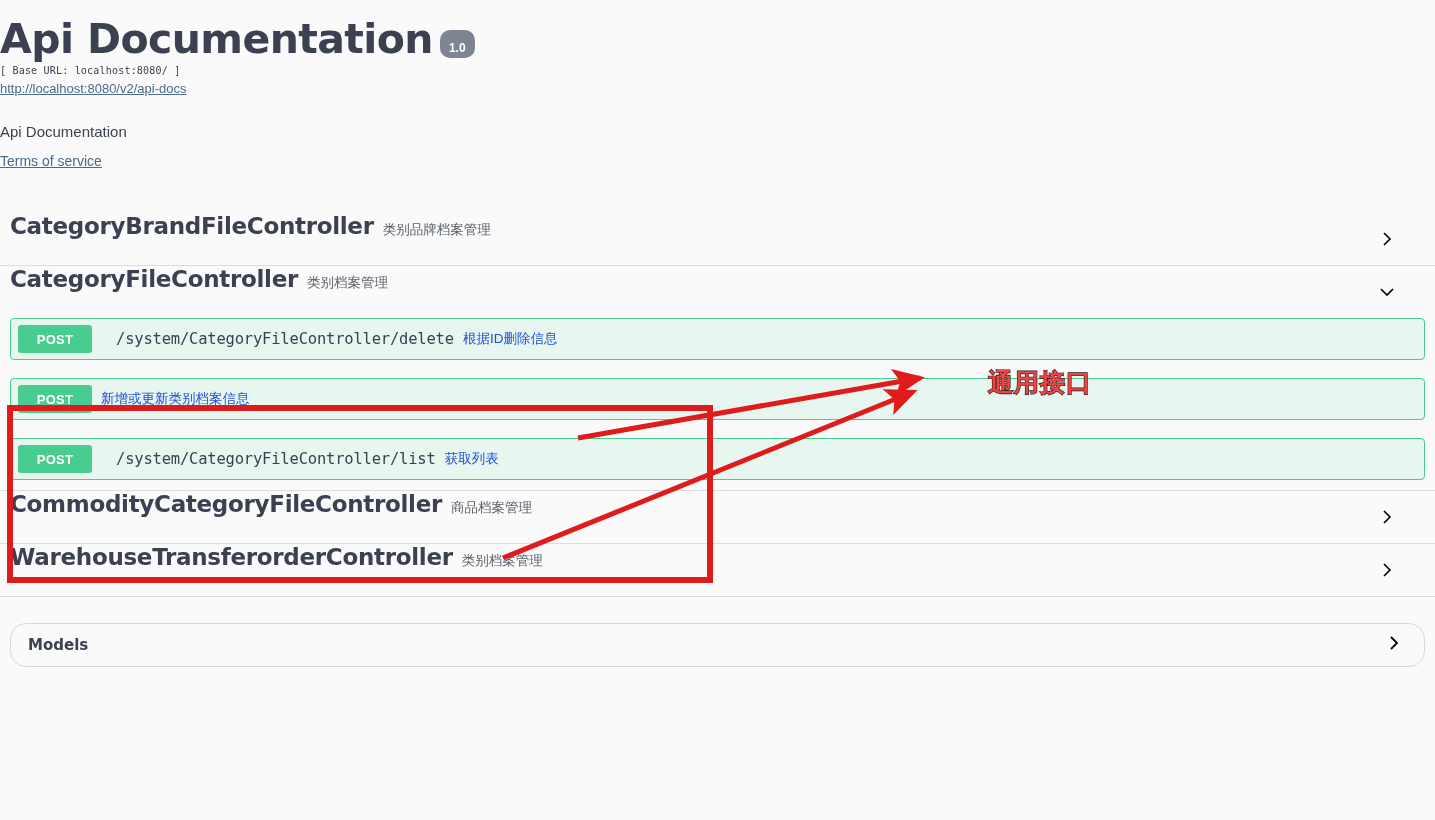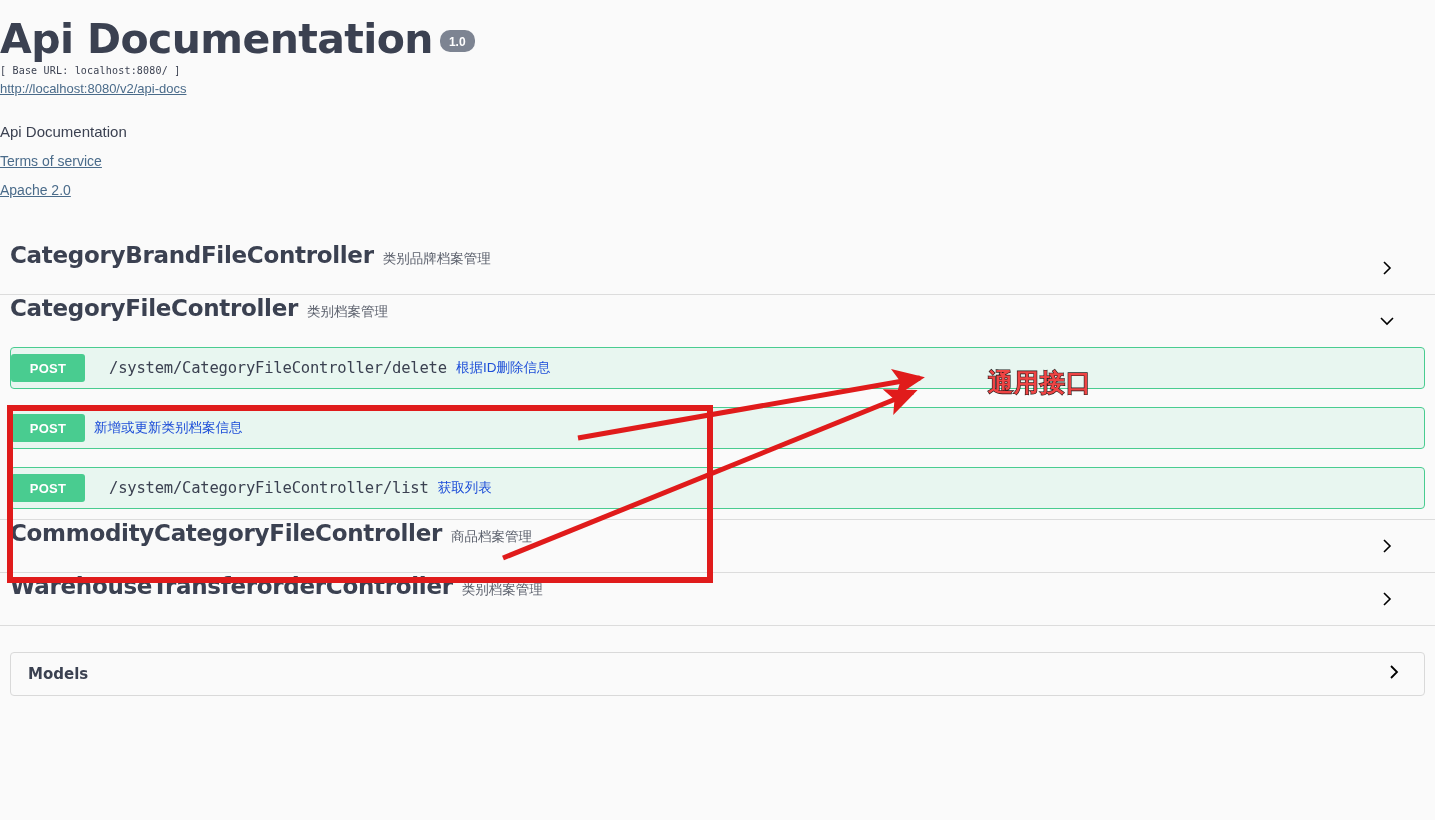--- a/index.html
+++ b/index.html
@@ -19,21 +19,21 @@
     font-family: "DejaVu Sans", sans-serif;
   }
   .main-title {
     font-size: 41px; font-weight: bold; color: #3b4151;
     letter-spacing: -0.6px; line-height: 1.05;
     margin: 0; padding: 0 0 0 0;
   }
   .version-badge {
     display: inline-block; background: #7d8492; color: #ffffff;
     font-size: 12px; font-weight: bold; font-family: "Liberation Sans", sans-serif;
-    border-radius: 10px; padding: 6px 9px 3px 9px;
+    border-radius: 10px; padding: 12px 9px 3px 9px;
     margin: 12px 0 0 7px; line-height: 1.1;
   }
   .base-url {
     font-family: "DejaVu Sans Mono", monospace;
     font-size: 10px; color: #3b4151;
     margin: 4px 0 0 0; letter-spacing: 0.2px;
   }
   .api-docs-link {
     display: inline-block; font-size: 13px; color: #4a6b8a;
     text-decoration: underline; margin: 5px 0 0 0;
@@ -74,20 +74,21 @@
   .ops { padding: 0 10px 4px 10px; }
   .op-row {
     display: flex; align-items: center;
     height: 42px; margin-bottom: 18px;
     background: #e8f6f0; border: 1px solid #49cc90; border-radius: 4px;
     cursor: pointer;
   }
   .op-row:last-child { margin-bottom: 6px; }
   .method {
     width: 74px; min-width: 74px; height: 28px;
+    margin-left: 7px;
     background: #49cc90; border-radius: 3px;
     color: #ffffff; font-size: 13px; font-weight: bold;
     font-family: "Liberation Sans", sans-serif;
     display: flex; align-items: center; justify-content: center;
     letter-spacing: 0.3px;
   }
   .op-path {
     font-family: "DejaVu Sans Mono", monospace;
     font-size: 15.5px; color: #3b4151; margin-left: 24px;
     letter-spacing: -0.2px;
@@ -95,21 +96,21 @@
   .op-summary {
     font-size: 13.5px; color: #1d4ed8; margin-left: 9px;
     font-family: "Liberation Sans", sans-serif;
     text-align: right;
   }
 
   
   .models-wrap { padding: 26px 10px 0 10px; }
   .models-box {
     position: relative; height: 44px;
-    border: 1px solid #d9d9d9; border-radius: 4px; background: #fafafa;
+    border: 1px solid #d9d9d9; border-radius: 16px; background: #fafafa;
     display: flex; align-items: center; cursor: pointer;
   }
   .models-label {
     font-size: 15px; font-weight: bold; color: #3b4151;
     margin-left: 17px; font-family: "DejaVu Sans", sans-serif;
   }
   .models-chevron { position: absolute; right: 20px; top: 50%; transform: translateY(-50%); }
 
   
   .annot-layer {
@@ -132,21 +133,20 @@
 
   <div class="info-block">
     <div class="title-row">
       <h1 class="main-title">Api Documentation</h1>
       <span class="version-badge">1.0</span>
     </div>
     <div class="base-url">[ Base URL: localhost:8080/ ]</div>
     <a class="api-docs-link" href="#">http://localhost:8080/v2/api-docs</a>
     <div class="desc-text">Api Documentation</div>
     <a class="tos-link" href="#">Terms of service</a>
-    <a class="license-link" href="#">Apache 2.0</a>
   </div>
 
   <div class="controllers">
 
     <div class="controller">
       <div class="controller-head">
         <span class="ctrl-name">CategoryBrandFileController</span>
         <span class="ctrl-desc">类别品牌档案管理</span>
         <span class="chevron">
           <svg width="20" height="20" viewBox="0 0 20 20">

